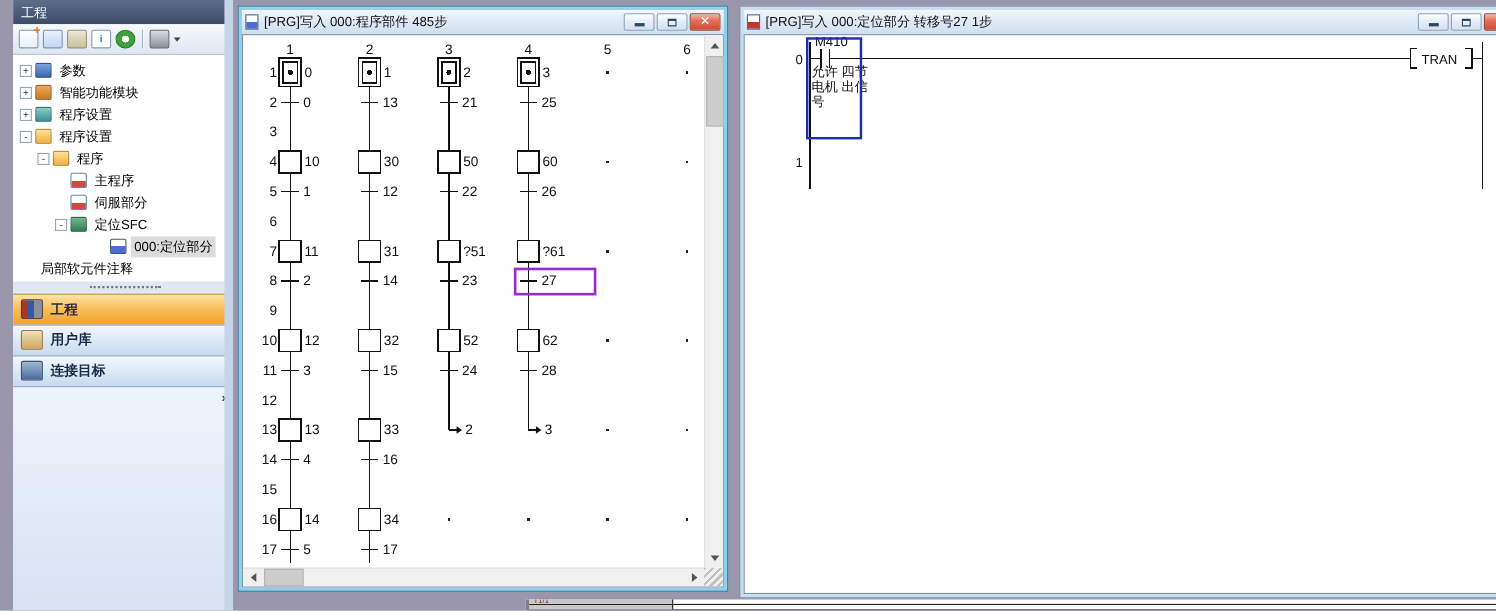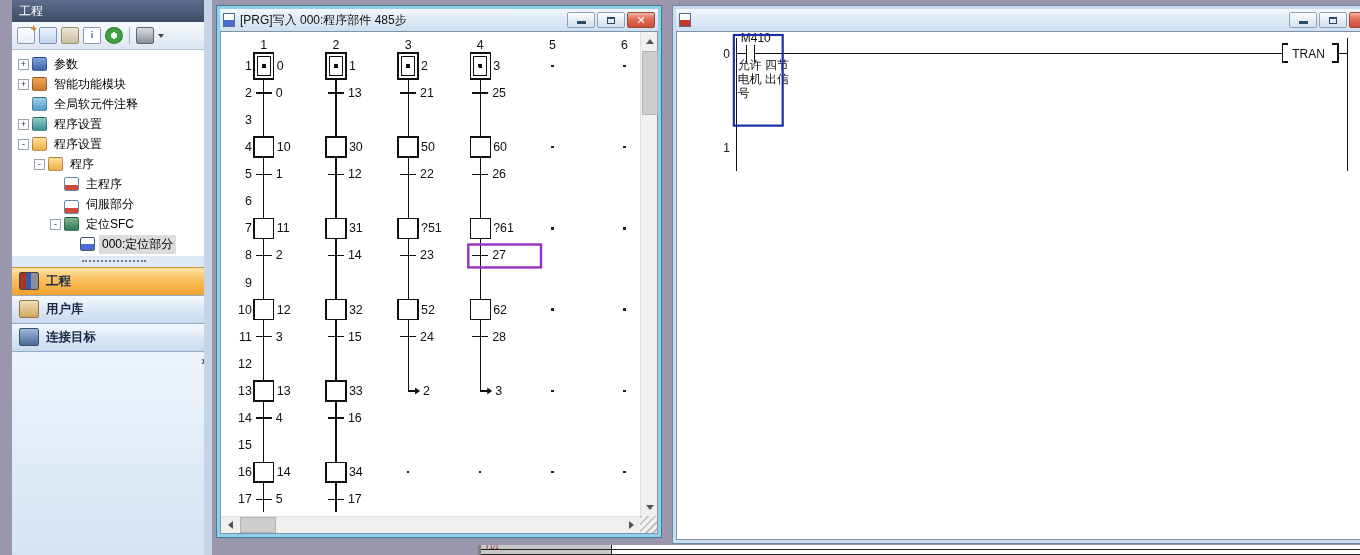--- a/index.html
+++ b/index.html
@@ -128,55 +128,50 @@
         <span class="expand">+</span>
         <span class="ti i-param"></span>
         <span class="tlabel">参数</span>
       </div>
       <div class="tree-row" style="padding-left: 6px;">
         <span class="expand">+</span>
         <span class="ti i-module"></span>
         <span class="tlabel">智能功能模块</span>
       </div>
       <div class="tree-row" style="padding-left: 6px;">
-        <span class="expand none"></span>
-        <span class="ti i-gcomment"></span>
-        <span class="tlabel">全局软元件注释</span>
-      </div>
-      <div class="tree-row" style="padding-left: 6px;">
         <span class="expand">+</span>
         <span class="ti i-progset"></span>
         <span class="tlabel">程序设置</span>
       </div>
       <div class="tree-row" style="padding-left: 6px;">
         <span class="expand">-</span>
         <span class="ti i-pou"></span>
         <span class="tlabel">程序设置</span>
       </div>
       <div class="tree-row" style="padding-left: 22px;">
         <span class="expand">-</span>
         <span class="ti i-folder"></span>
         <span class="tlabel">程序</span>
       </div>
       <div class="tree-row" style="padding-left: 38px;">
         <span class="expand none"></span>
         <span class="ti i-prog"></span>
         <span class="tlabel">主程序</span>
       </div>
-      <div class="tree-row" style="padding-left: 38px; align-items: flex-end;">
+      <div class="tree-row" style="padding-left: 38px;">
         <span class="expand none"></span>
         <span class="ti i-prog"></span>
         <span class="tlabel">伺服部分</span>
       </div>
       <div class="tree-row" style="padding-left: 38px;">
         <span class="expand">-</span>
         <span class="ti i-sfcfolder"></span>
         <span class="tlabel">定位SFC</span>
       </div>
-      <div class="tree-row sel" style="padding-left: 54px;">
+      <div class="tree-row sel" style="padding-left: 54px; margin-left: 20px;">
         <span class="expand none"></span>
         <span class="ti i-sfcblock"></span>
         <span class="tlabel">000:定位部分</span>
       </div>
       <div class="tree-row" style="padding-left: 22px;">
         <span class="tlabel">局部软元件注释</span>
       </div>
     </div>
   <div id="splitter">
       <div class="dots"></div>
@@ -500,20 +495,21 @@
             <div class="arr right"></div>
           </div>
       </div>
       <div class="grip"></div>
     </div>
   </div>
 
   <div class="window" id="ld-win">
     <div class="titlebar">
       <span class="ticon16 icon-ladder"></span>
+      <span class="wtitle">[PRG]写入 000:定位部分 转移号27 1步</span>
       <span class="wbtns">
         <span class="wb">
             <span class="g-min"></span>
           </span>
         <span class="wb">
             <span class="g-res"></span>
           </span>
         <span class="wb close">✕</span>
       </span>
     </div>

